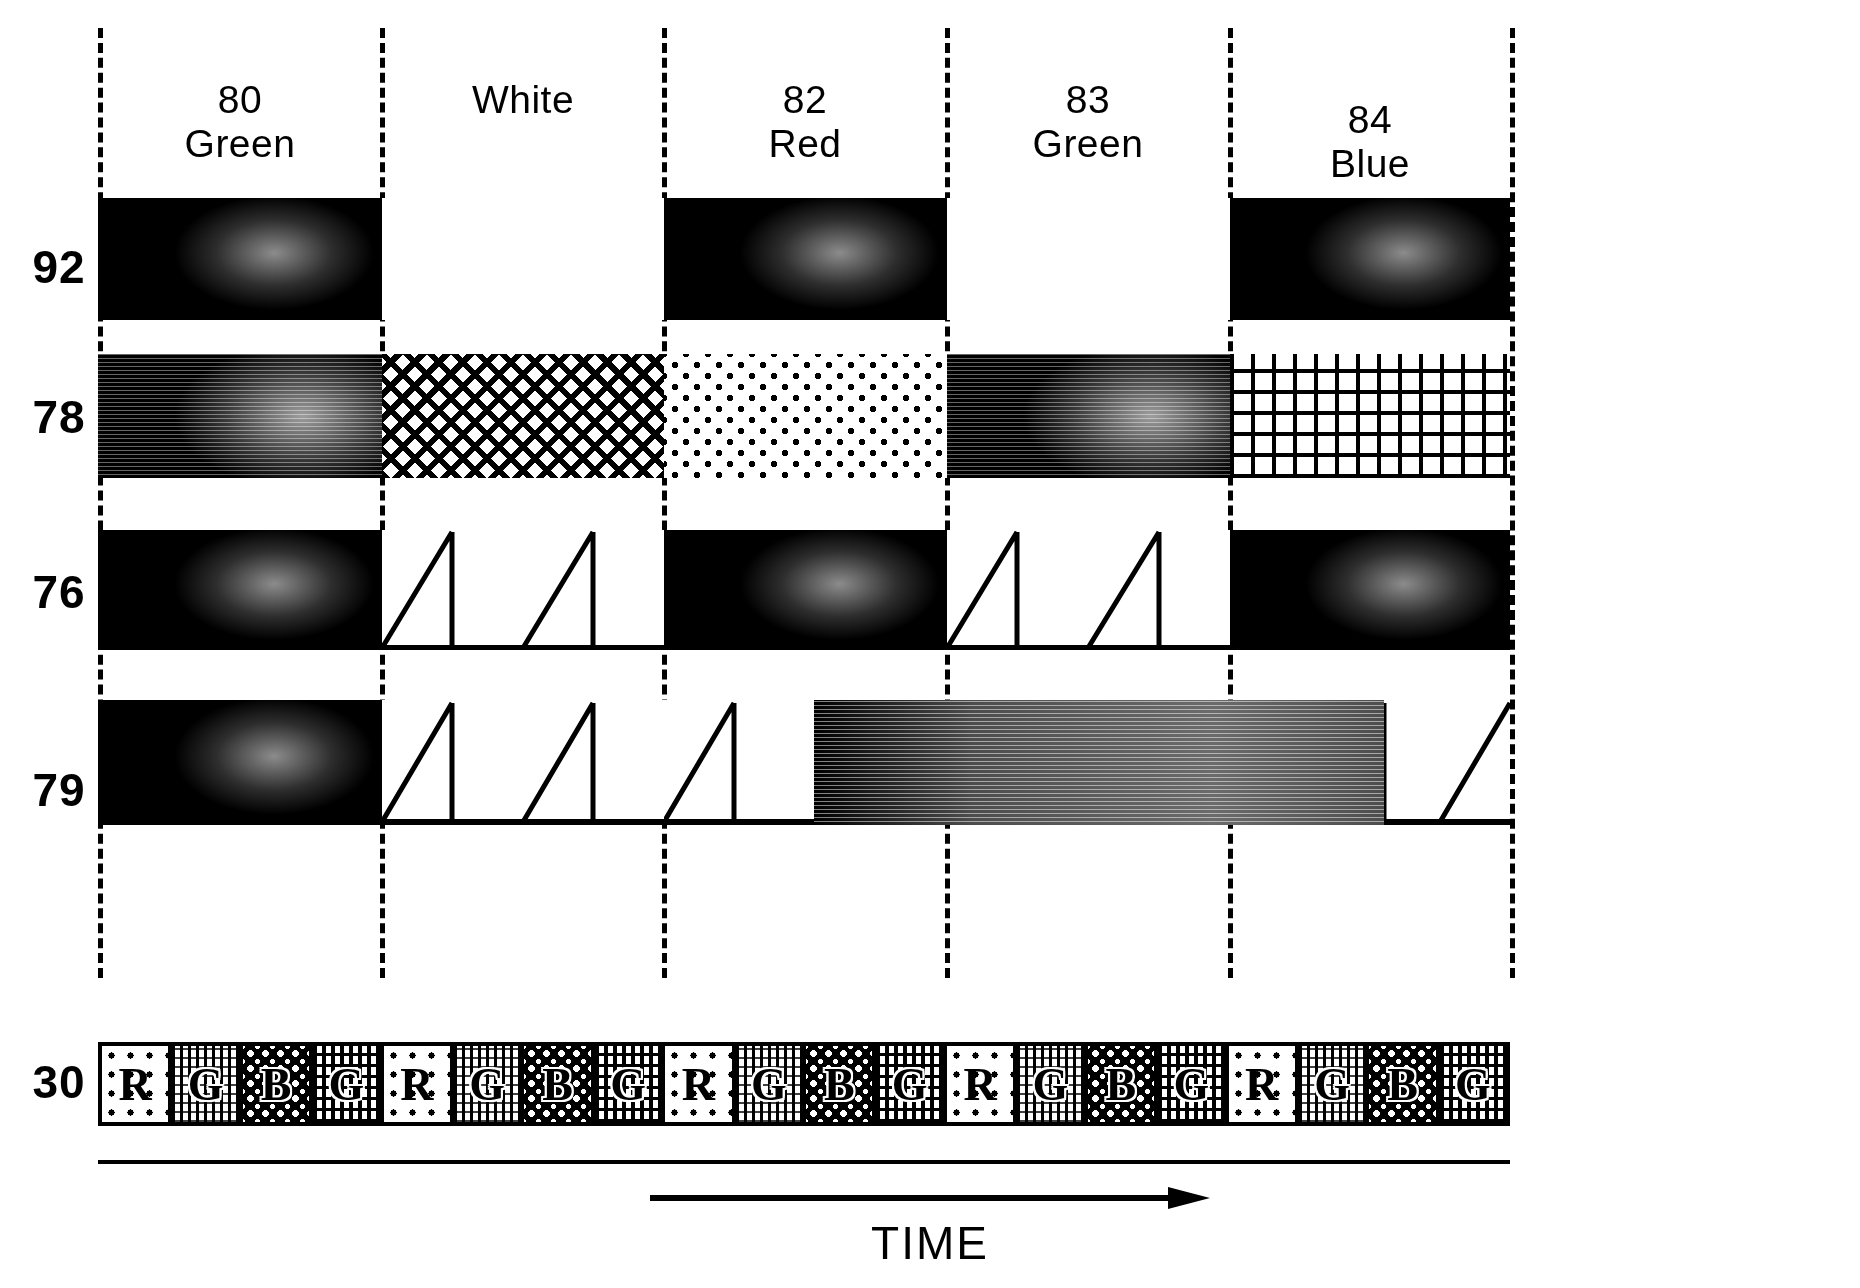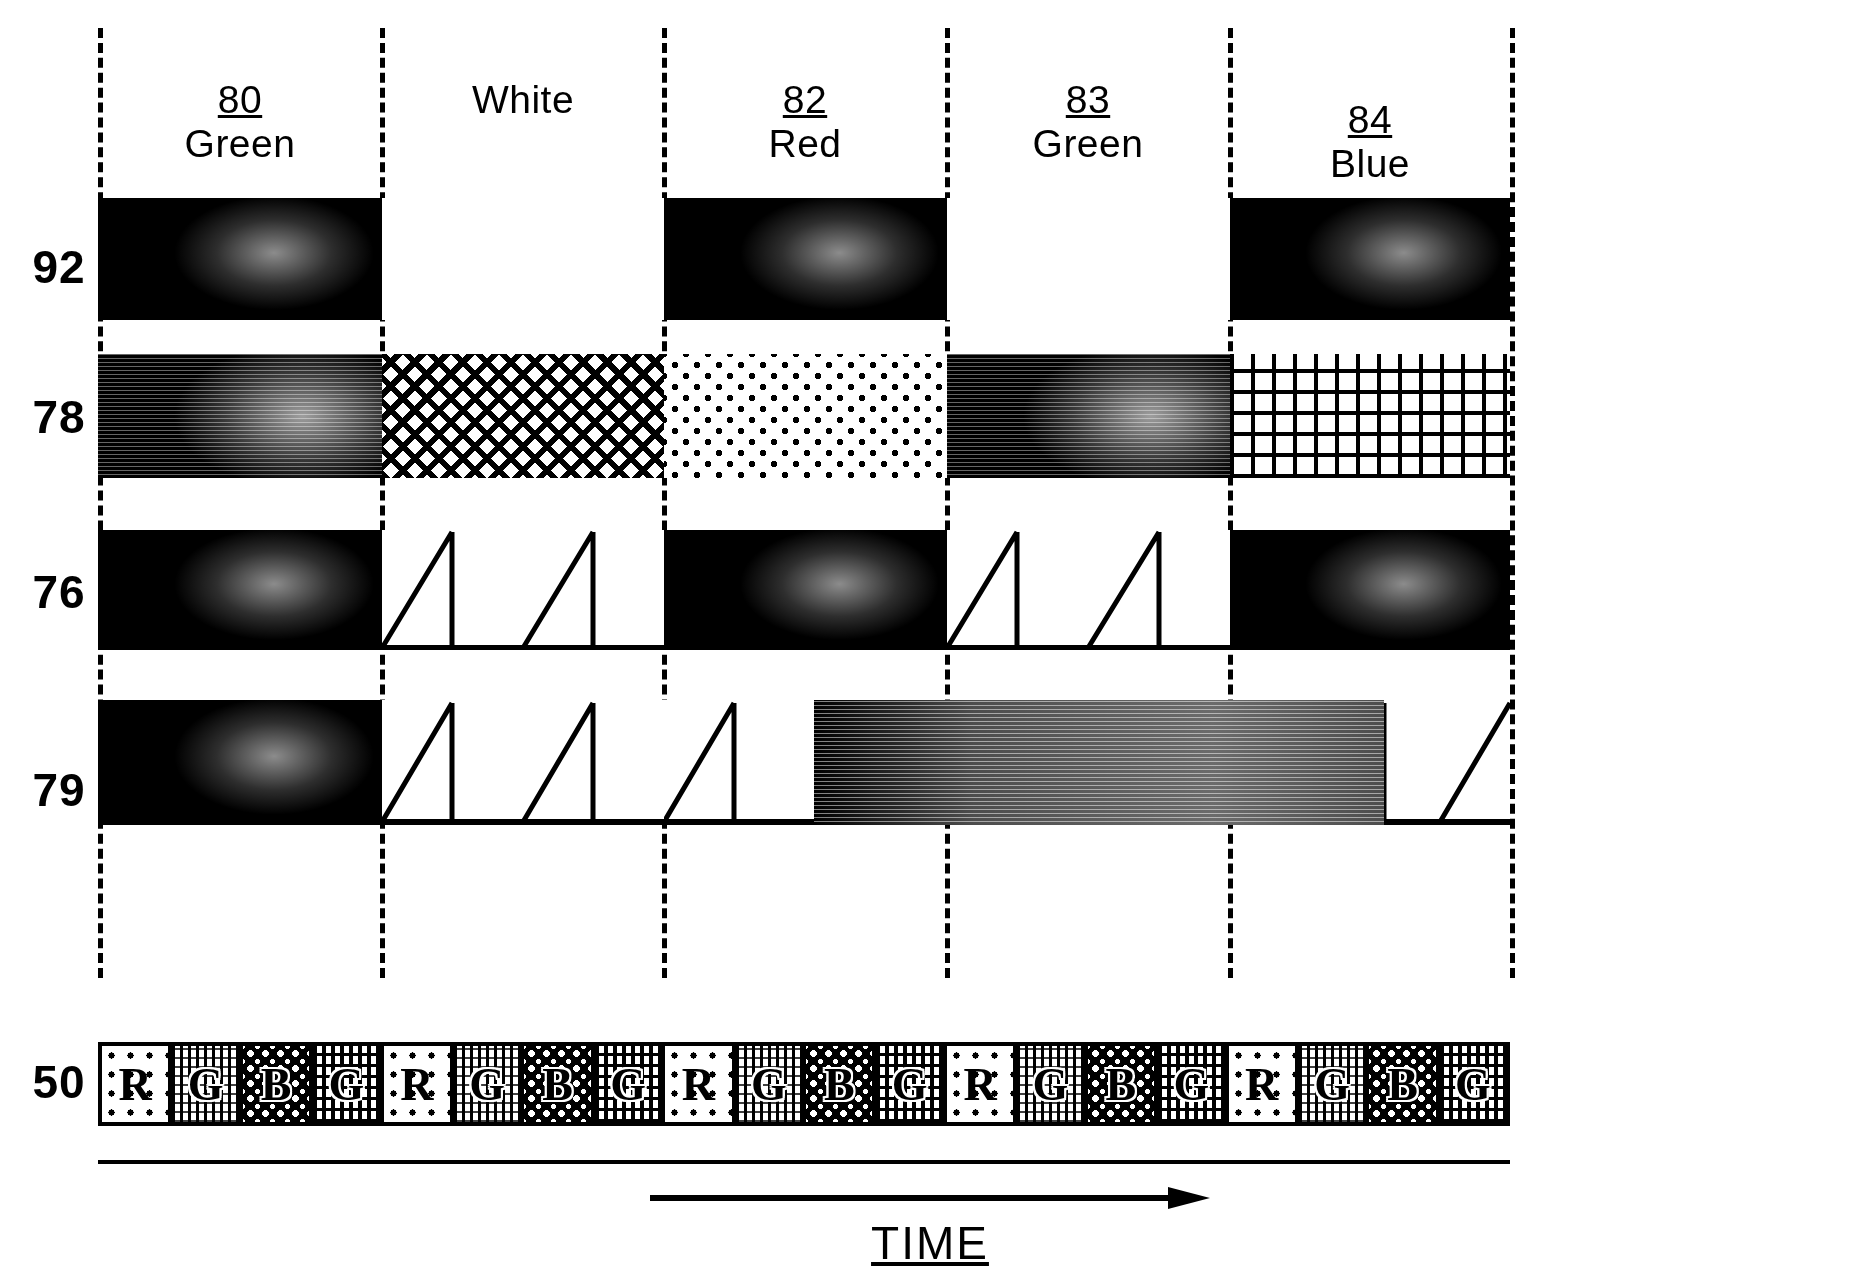--- a/index.html
+++ b/index.html
@@ -25,21 +25,21 @@
   .colhead{
     position:absolute;
     top:78px;
     width:290px;
     text-align:center;
     font-size:39px;
     line-height:1.12;
     font-weight:400;
     letter-spacing:0.5px;
   }
-  .colhead .num{display:block;text-decoration:underline;}
+  .colhead .num{display:block;}
   .colhead .nm{display:block;}
 
   
   .rowlabel{
     position:absolute;
     left:24px;
     width:70px;
     text-align:center;
     font-size:46px;
     font-weight:700;
@@ -198,21 +198,21 @@
   #timearrow .shaft{position:absolute;left:0;top:10px;width:520px;height:6px;background:#000;}
   #timearrow .head{
     position:absolute;right:0;top:2px;
     width:0;height:0;
     border-top:11px solid transparent;
     border-bottom:11px solid transparent;
     border-left:42px solid #000;
   }
   #timelabel{
     position:absolute;left:0;width:1860px;text-align:center;
-    font-size:46px;font-weight:400;letter-spacing:2px;text-decoration:underline;
+    font-size:46px;font-weight:400;letter-spacing:2px;
   }
 </style>
 </head>
 <body>
 
 <div id="figure">
 
   <div class="vsep" style="left:98px;"></div>
   <div class="vsep" style="left:380px;"></div>
   <div class="vsep" style="left:662px;"></div>
@@ -237,21 +237,21 @@
   </div>
   <div class="colhead" style="left:1225px;margin-top:20px;">
     <span class="num">84</span>
     <span class="nm">Blue</span>
   </div>
 
   <div class="rowlabel" style="top:240px;">92</div>
   <div class="rowlabel" style="top:390px;">78</div>
   <div class="rowlabel" style="top:565px;">76</div>
   <div class="rowlabel" style="top:763px;">79</div>
-  <div class="rowlabel" style="top:1055px;">50</div>
+  <div class="rowlabel" style="top:1055px;">30</div>
 
   <div class="band" style="top:198px;height:122px;">
     <div class="seg fill-black-streak" style="left:0px;width:284px;"></div>
     <div class="seg fill-white" style="left:284px;width:282px;"></div>
     <div class="seg fill-black-streak" style="left:566px;width:283px;"></div>
     <div class="seg fill-white" style="left:849px;width:283px;"></div>
     <div class="seg fill-black-streak" style="left:1132px;width:280px;"></div>
   </div>
 
   <div class="band" style="top:354px;height:124px;">

